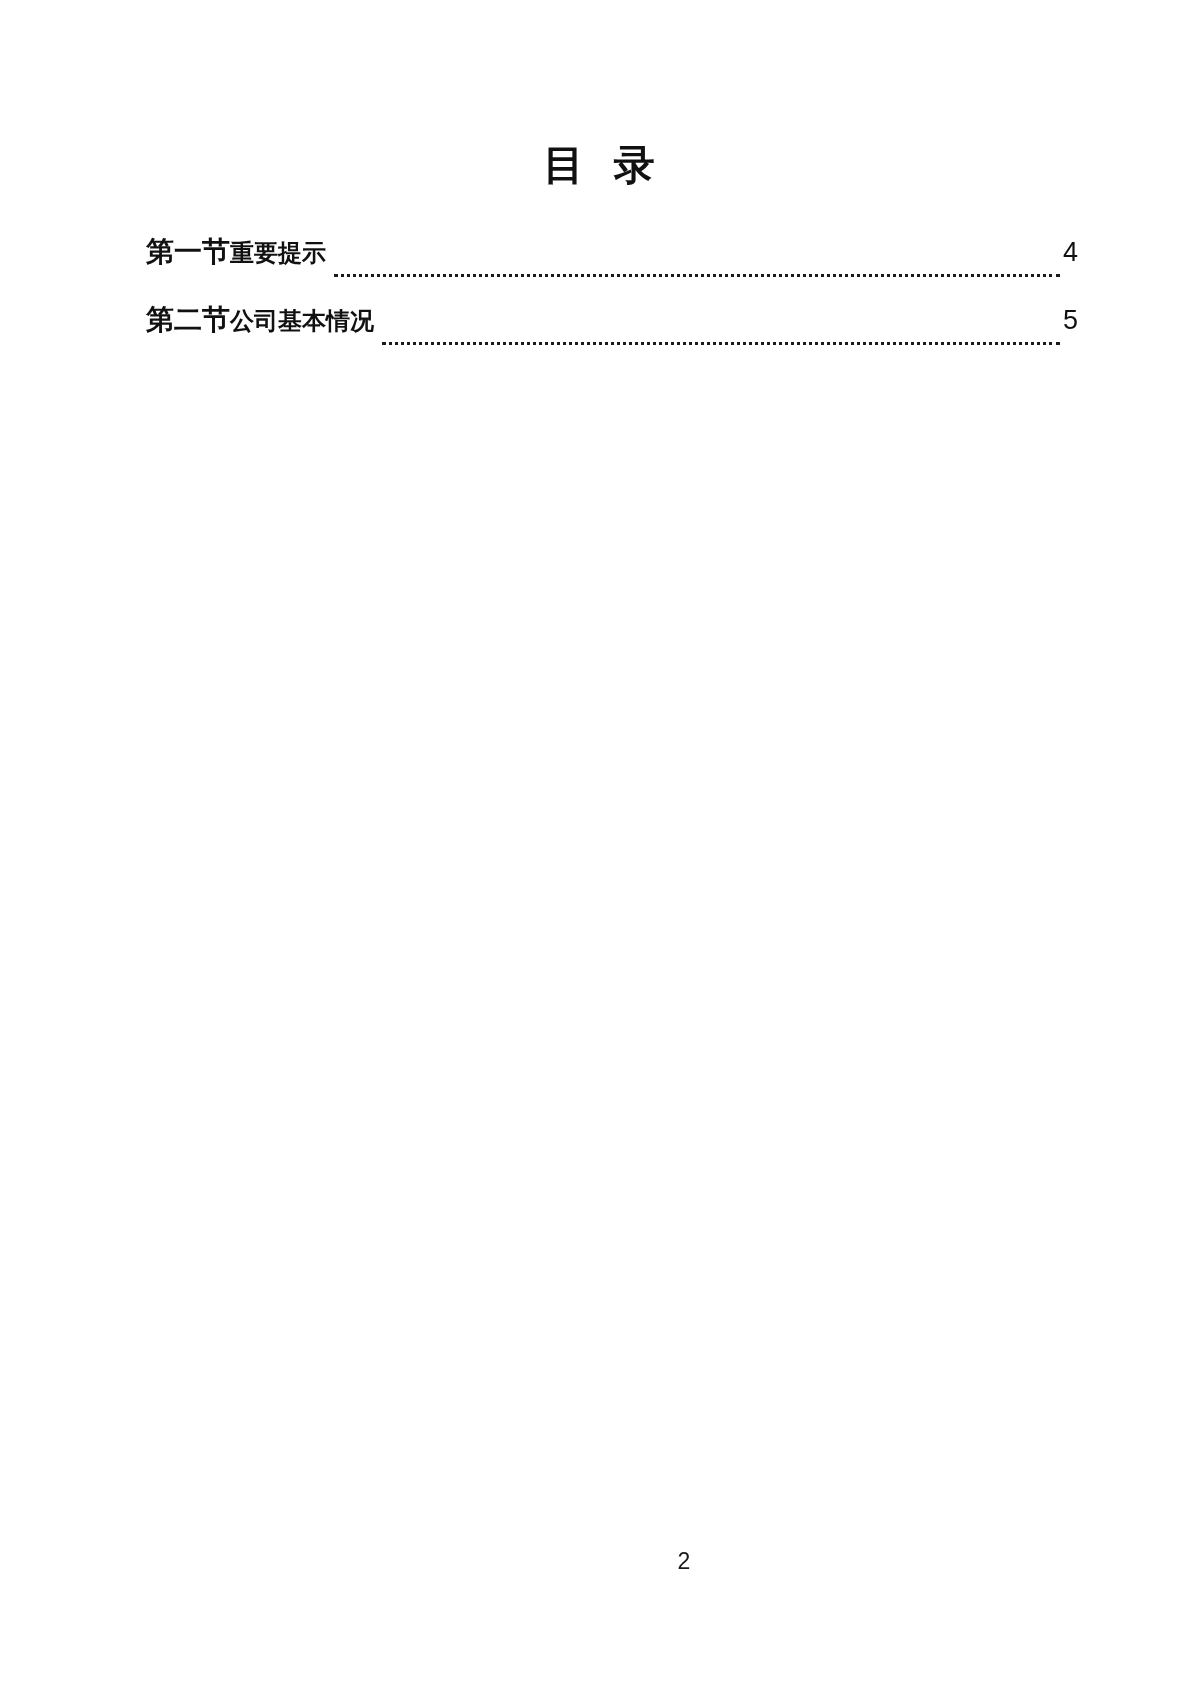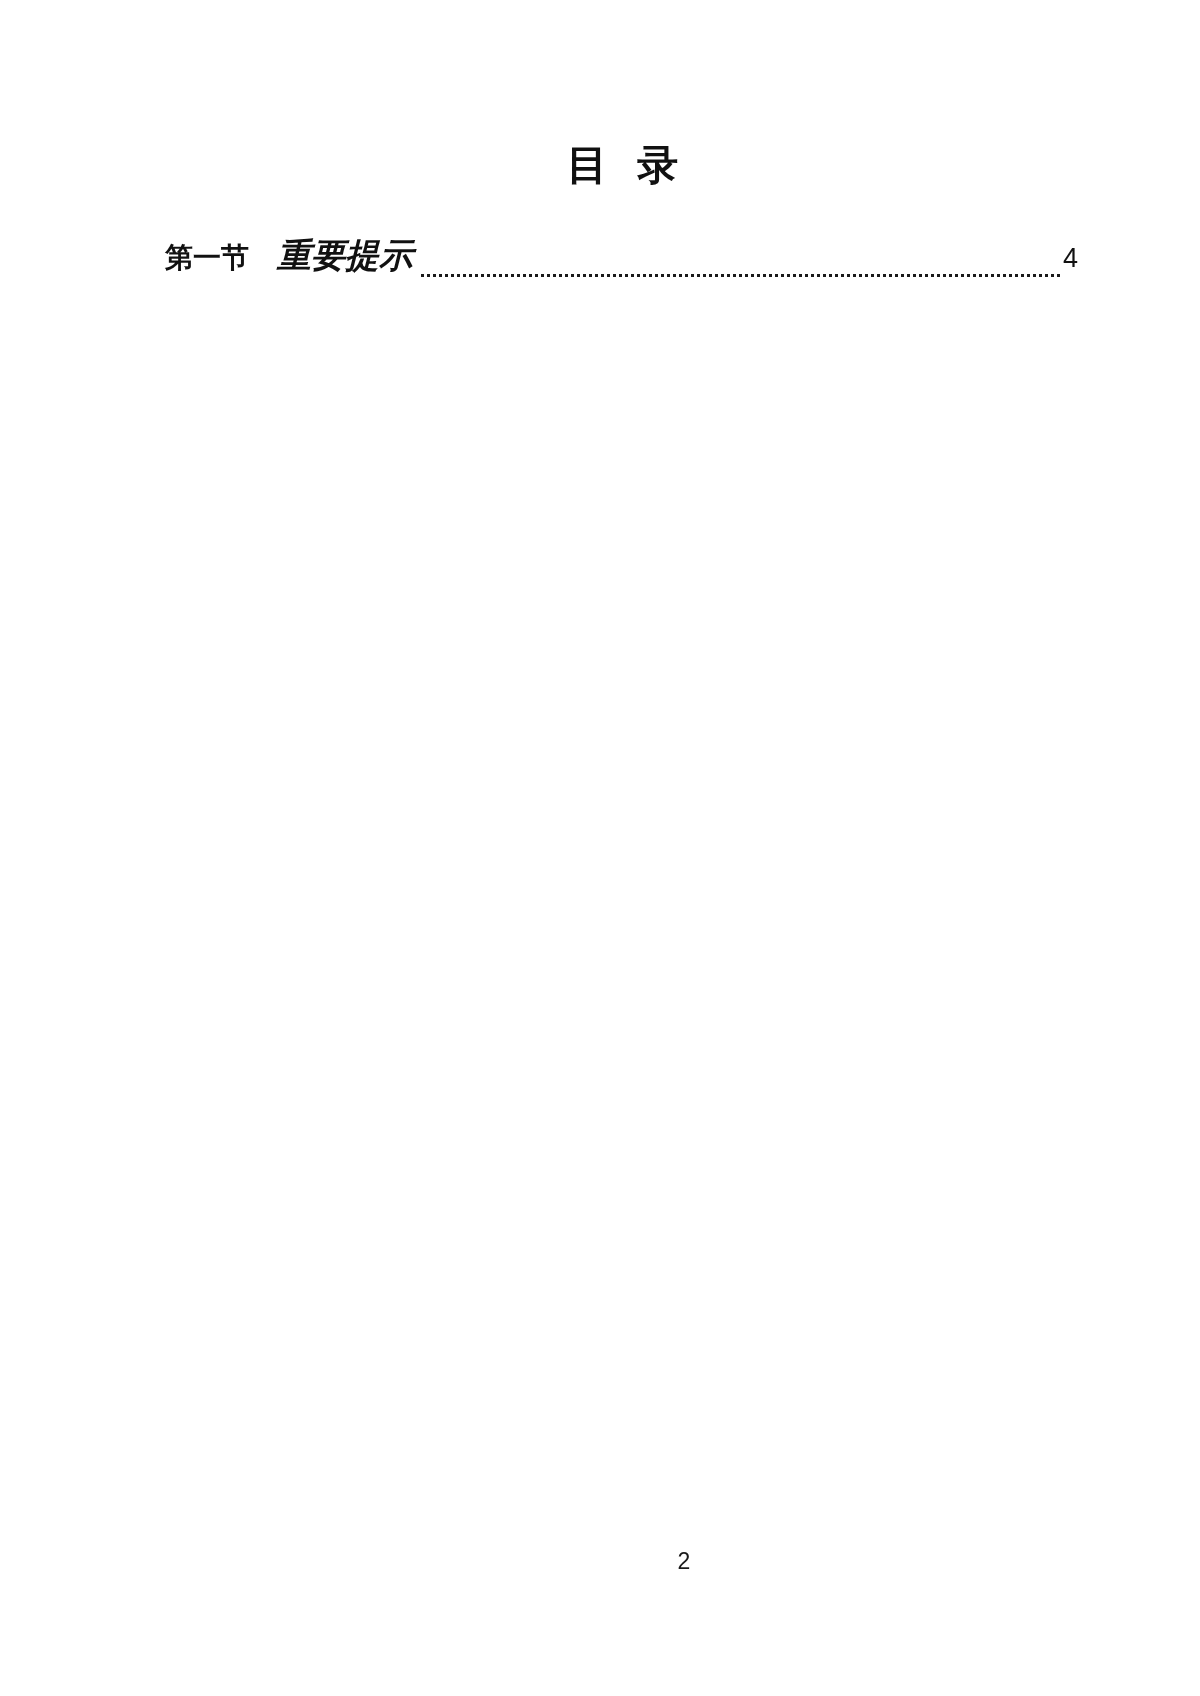--- a/index.html
+++ b/index.html
@@ -9,21 +9,20 @@
   }
   .page {
     position: relative;
     width: 1200px;
     height: 1696px;
     background: #ffffff;
     font-family: "Liberation Sans", sans-serif;
     color: #111111;
     overflow: hidden;
     box-sizing: border-box;
-    padding-left: 47px;
   }
   .doc-title {
     margin-top: 138px;
     text-align: center;
     font-size: 41px;
     font-weight: bold;
     letter-spacing: 2px;
     word-spacing: 14px;
     color: #111111;
   }
@@ -37,26 +36,26 @@
     height: 68px;
     cursor: pointer;
     text-decoration: none;
     color: #111111;
   }
   .toc-label {
     flex: 0 0 112px;
     font-size: 28px;
     font-weight: bold;
     white-space: nowrap;
+    text-align: right;
   }
   .toc-item-title {
-    font-size: 34px;
+    font-size: 24px;
     font-weight: bold;
     white-space: nowrap;
-    font-style: italic;
   }
   .toc-leader {
     flex: 1 1 auto;
     align-self: flex-end;
     border-bottom: 3px dotted #1a1a1a;
     margin: 0 3px 24px 8px;
     height: 0;
   }
   .toc-page-num {
     font-size: 27px;
@@ -82,20 +81,26 @@
 
   <div class="toc">
 
     <div class="toc-entry">
       <span class="toc-label">第一节</span>
       <span class="toc-item-title">重要提示</span>
       <span class="toc-leader"></span>
       <span class="toc-page-num">4</span>
     </div>
 
+    <div class="toc-entry">
+      <span class="toc-label">第二节</span>
+      <span class="toc-item-title">公司基本情况</span>
+      <span class="toc-leader"></span>
+      <span class="toc-page-num">5</span>
+    </div>
 
 
 
   </div>
 
   <div class="footer-page-number">2</div>
 
 </div>
 
 </body></html>

